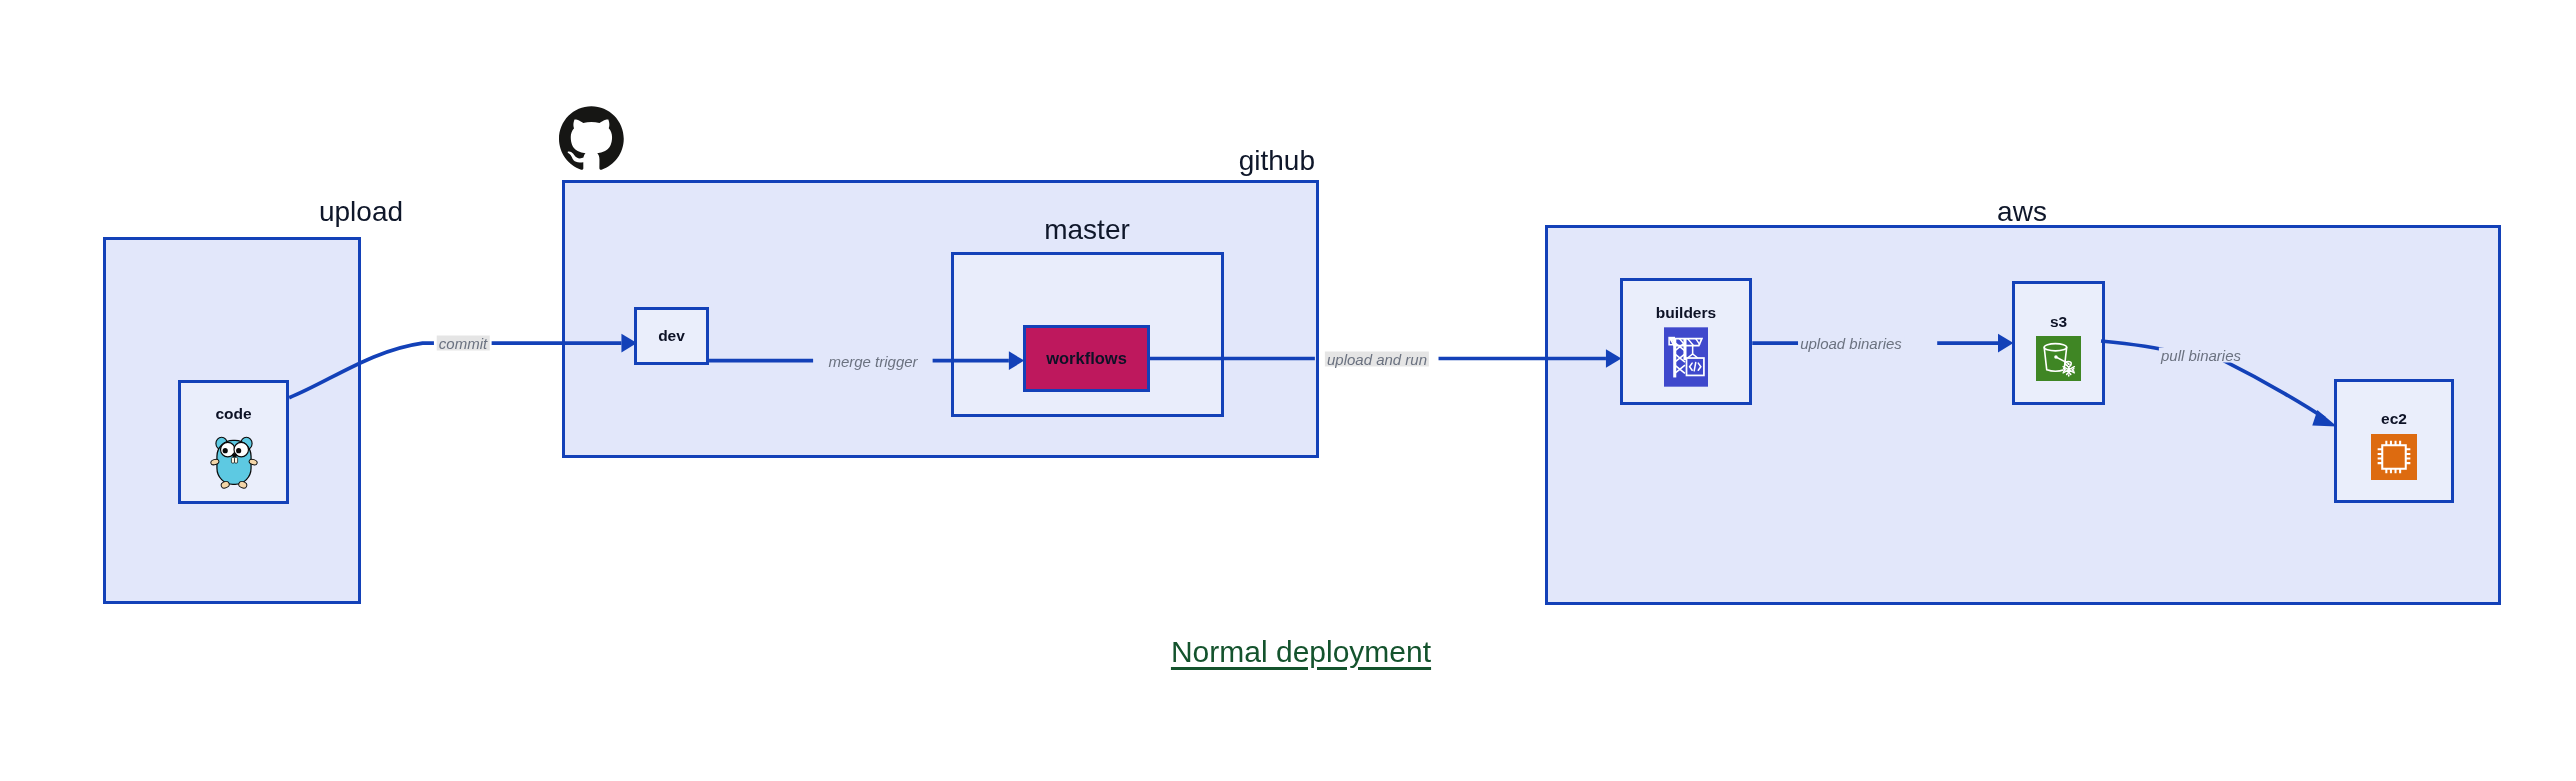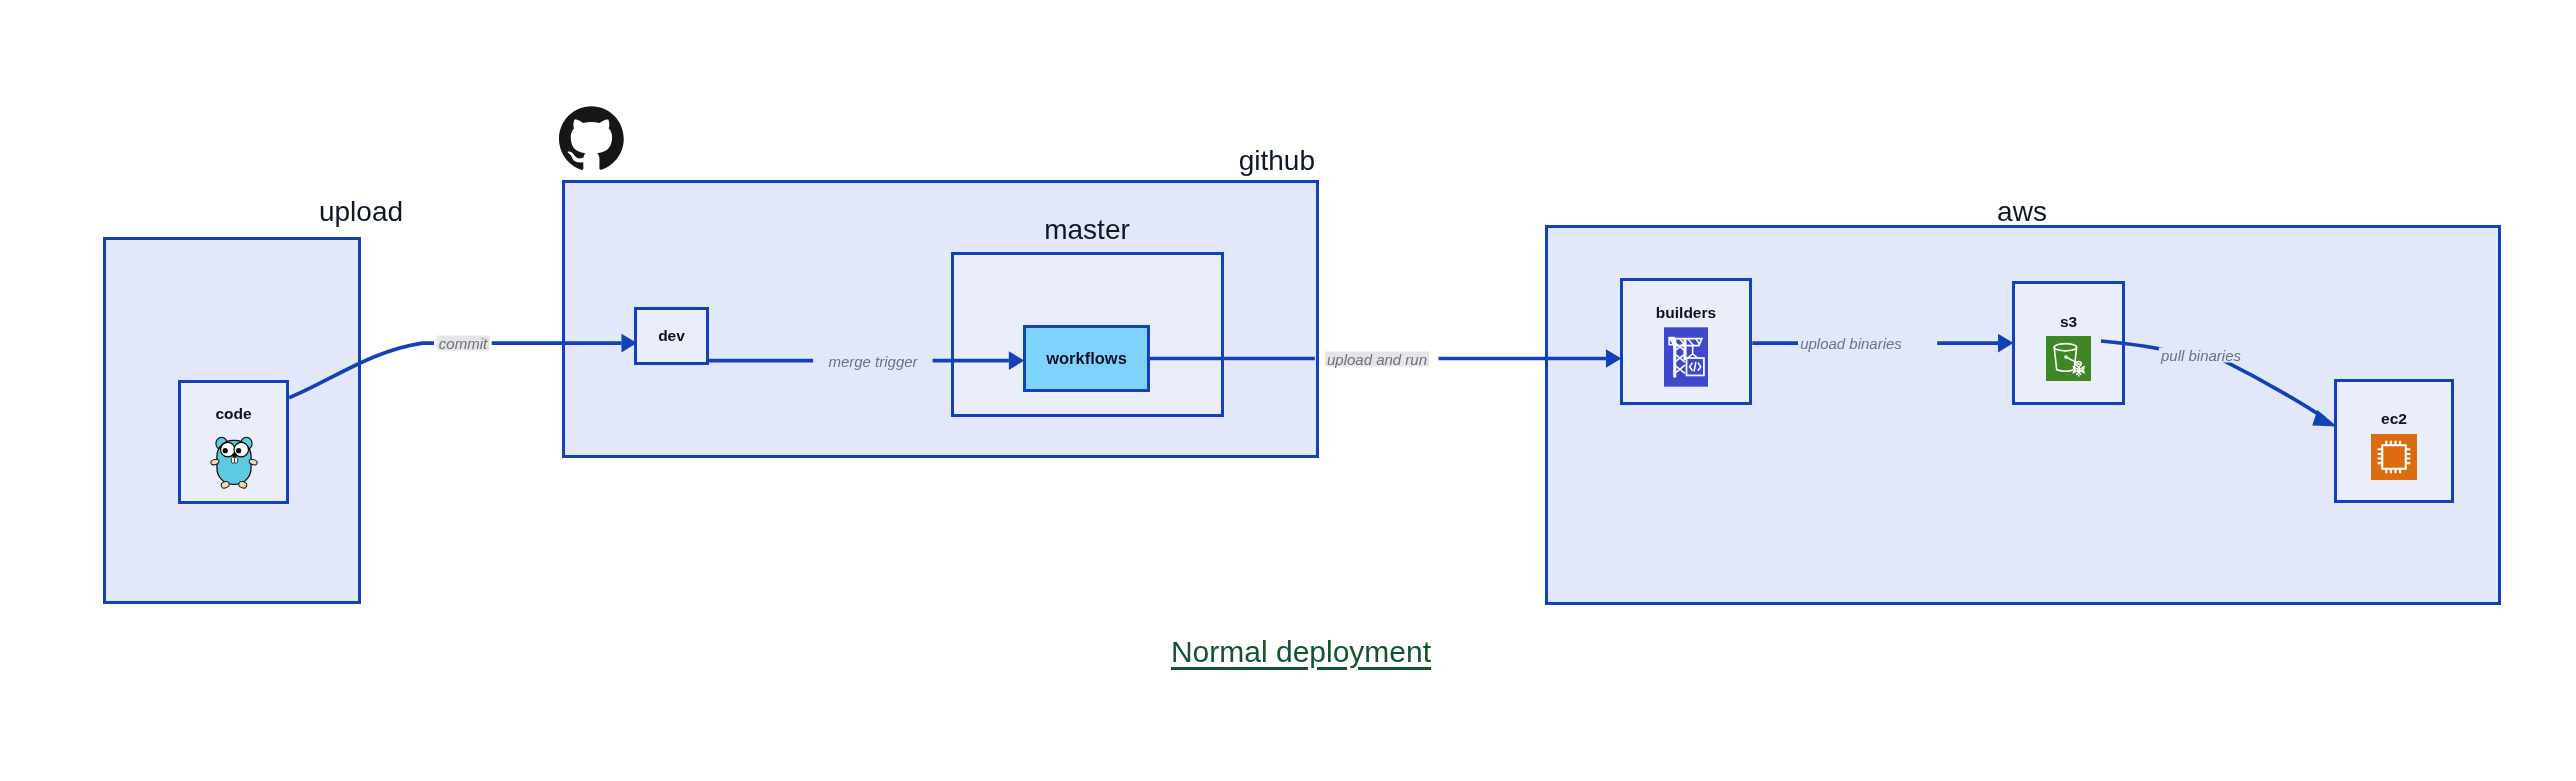--- a/index.html
+++ b/index.html
@@ -53,21 +53,21 @@
     align-items: center;
     justify-content: center;
   }
   .node-label {
     color: #0d1226;
     font-size: 15.5px;
     font-weight: 700;
     line-height: 1;
     white-space: nowrap;
   }
-  .node.white { background: #7dd3fc; }
+  .node.white { background: #be185d; }
   .node.white .node-label { font-size: 16.5px; }
 
   
   .edges {
     position: absolute;
     left: 0; top: 0;
     width: 2604px;
     height: 781px;
     pointer-events: none;
     overflow: visible;
@@ -189,21 +189,21 @@
 
         <path d="M56 36 L56 52" stroke="#ffffff" stroke-width="3"></path>
         <path d="M46 60 L56 52 L66 60" fill="none" stroke="#ffffff" stroke-width="3"></path>
 
         <rect x="44" y="60" width="34" height="34" fill="none" stroke="#ffffff" stroke-width="3.4"></rect>
         <path d="M55 70 L50 77 L55 84 M67 70 L72 77 L67 84 M62 69 L59 85" stroke="#ffffff" stroke-width="3" fill="none" stroke-linecap="round"></path>
       </svg>
     </div>
   </div>
 
-  <div class="node" style="left:2012px; top:281px; width:113px; height:124px; padding-top:9.3px;">
+  <div class="node" style="left:2012px; top:281px; width:93px; height:124px; padding-top:9.3px;">
     <div class="node-label">s3</div>
     <div style="margin-top:7.2px;">
       <svg width="45" height="45" viewBox="0 0 88 88" class="icon-box">
         <rect x="0" y="0" width="88" height="88" fill="#3f8624"></rect>
 
         <ellipse cx="38" cy="22" rx="22" ry="7" fill="none" stroke="#ffffff" stroke-width="3.2"></ellipse>
         <path d="M16 22 L21 66 Q38 72 55 66 L60 22" fill="none" stroke="#ffffff" stroke-width="3.2"></path>
 
         <circle cx="39" cy="41" r="3.4" fill="#ffffff"></circle>
         <path d="M39 41 L62 53" stroke="#ffffff" stroke-width="3" stroke-linecap="round"></path>

